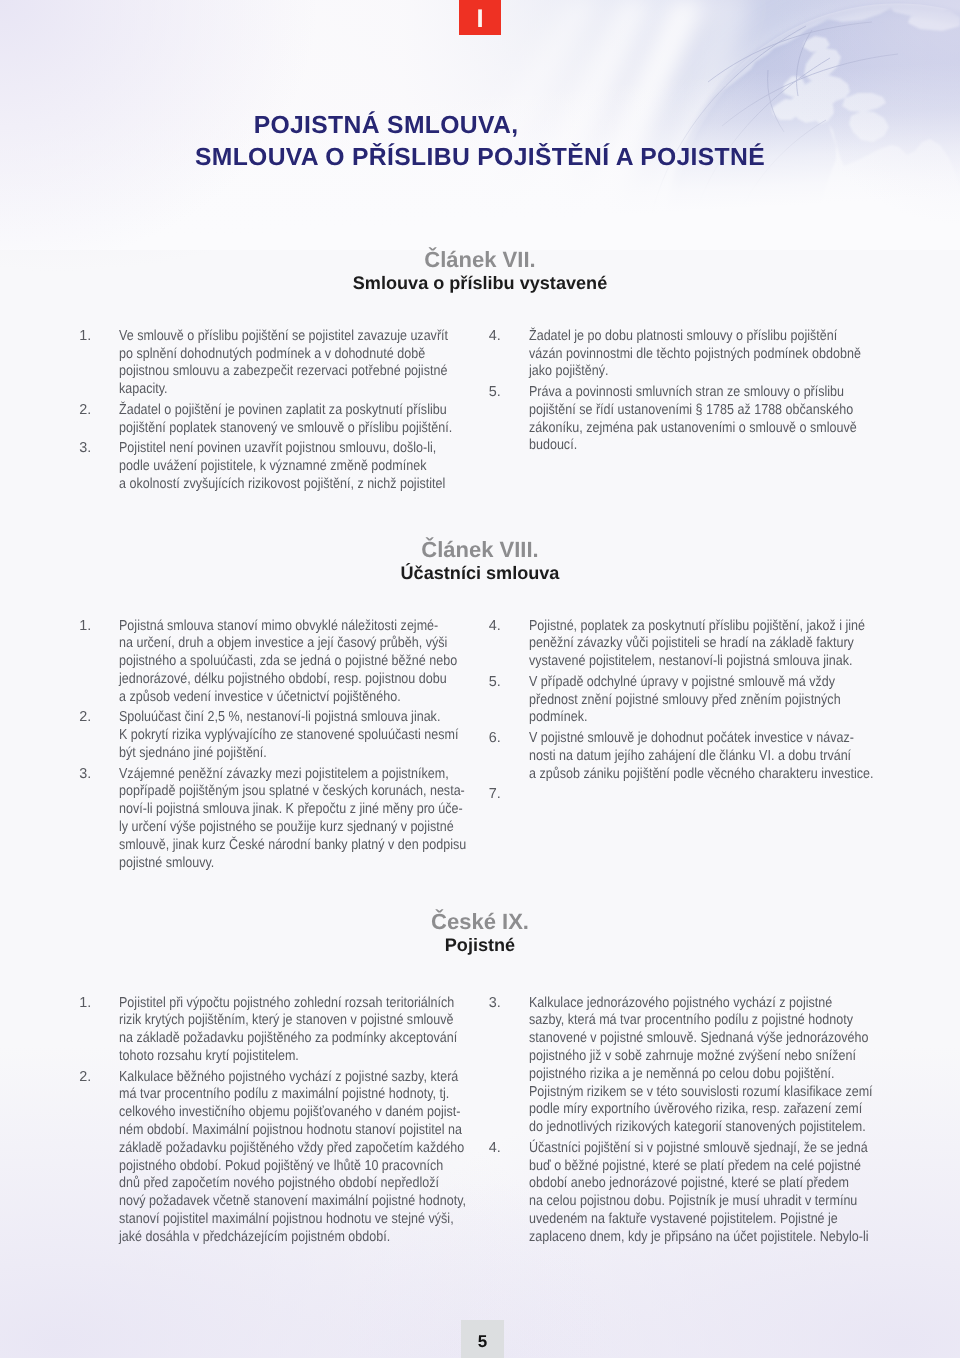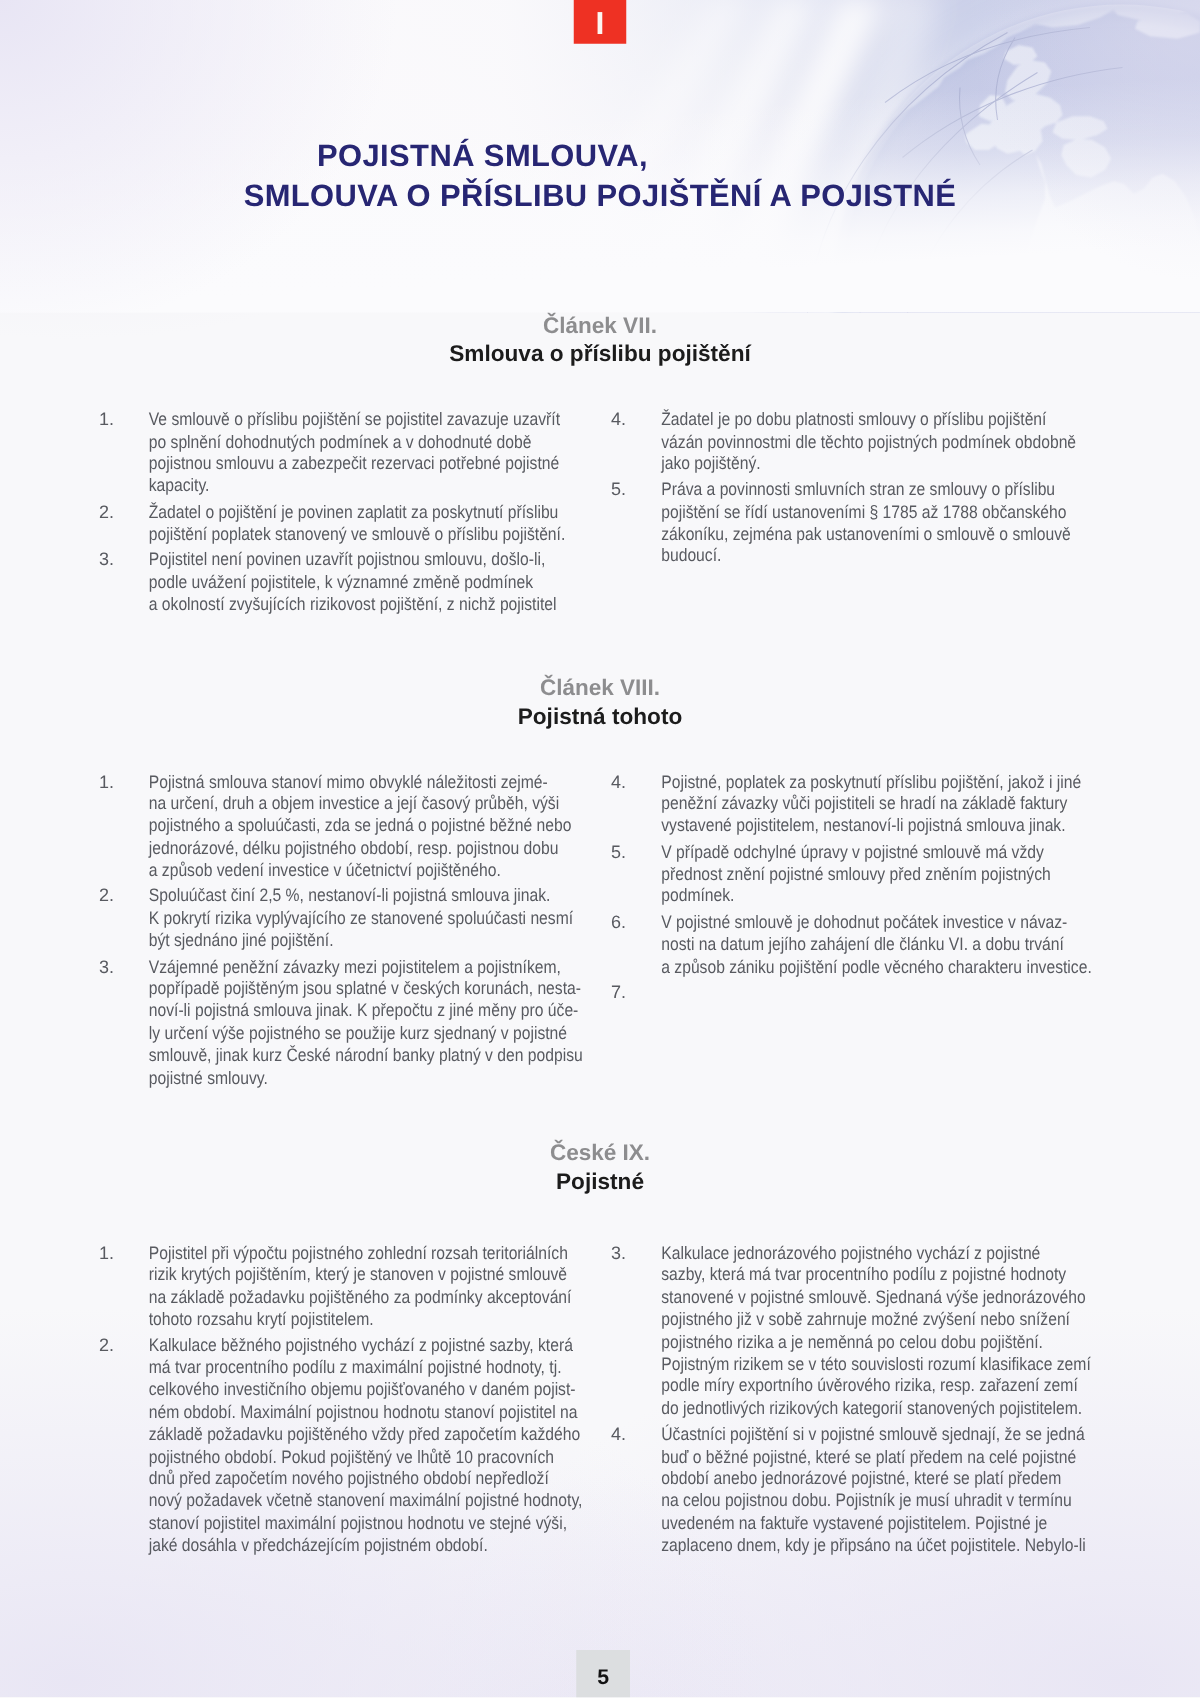--- a/index.html
+++ b/index.html
@@ -34,21 +34,21 @@
   #redbox span{position:absolute;left:0;right:0;top:10px;color:#fcf6f2;font-weight:bold;
      font-size:25.5px;text-align:center;line-height:25.5px;}
 
   #titlewrap{position:absolute;left:0;top:0;width:960px;text-align:center;z-index:5;}
   .ttl{color:#272673;font-weight:bold;letter-spacing:0.35px;font-size:24.7px;white-space:nowrap;}
   #ttl1{position:absolute;left:0;width:772px;top:112px;}
   #ttl2{position:absolute;left:0;width:960px;top:143.5px;text-align:center;}
 
   
   .arthead{position:absolute;left:0;width:960px;text-align:center;z-index:5;}
-  .art-num{color:#8d8d8f;font-weight:bold;font-size:18px;line-height:20px;white-space:nowrap;}
+  .art-num{color:#8d8d8f;font-weight:bold;font-size:22px;line-height:20px;white-space:nowrap;}
   .art-name{color:#1c1c1c;font-weight:bold;font-size:18.1px;line-height:22px;white-space:nowrap;}
 
   
   .col{position:absolute;z-index:4;}
   .item{position:relative;display:block;}
   .item .n{position:absolute;left:0;top:0;width:36px;text-align:left;display:block;}
   .item .t{display:block;margin-left:40.3px;}
   .ln{display:block;white-space:pre;transform:scaleX(var(--sx,0.8715));transform-origin:0 50%;}
   .body-txt{color:#585a60;font-size:14.4px;line-height:17.78px;}
 
@@ -211,21 +211,21 @@
     <span>I</span>
   </div>
 
   <div id="titlewrap">
     <div id="ttl1" class="ttl">POJISTNÁ SMLOUVA,</div>
     <div id="ttl2" class="ttl">SMLOUVA O PŘÍSLIBU POJIŠTĚNÍ A POJISTNÉ</div>
   </div>
 
   <div id="content">
       <div class="arthead art-num" style="top: 250px;">Článek VII.</div>
-      <div class="arthead art-name" style="top: 271.5px;">Smlouva o příslibu pojištění</div>
+      <div class="arthead art-name" style="top: 271.5px;">Smlouva o příslibu vystavené</div>
       <div class="col body-txt" style="left: 79.2px; top: 327.8px; width: 400px;">
         <div class="item" style="margin-bottom: 2.9px;">
           <span class="n">1.</span>
           <span class="t">
             <span class="ln">Ve smlouvě o příslibu pojištění se pojistitel zavazuje uzavřít</span>
             <span class="ln">po splnění dohodnutých podmínek a v dohodnuté době</span>
             <span class="ln">pojistnou smlouvu a zabezpečit rezervaci potřebné pojistné</span>
             <span class="ln">kapacity.</span>
           </span>
         </div>
@@ -258,21 +258,21 @@
           <span class="n">5.</span>
           <span class="t">
             <span class="ln">Práva a povinnosti smluvních stran ze smlouvy o příslibu</span>
             <span class="ln">pojištění se řídí ustanoveními § 1785 až 1788 občanského</span>
             <span class="ln">zákoníku, zejména pak ustanoveními o smlouvě o smlouvě</span>
             <span class="ln">budoucí.</span>
           </span>
         </div>
       </div>
       <div class="arthead art-num" style="top: 540px;">Článek VIII.</div>
-      <div class="arthead art-name" style="top: 561.5px;">Pojistná tohoto</div>
+      <div class="arthead art-name" style="top: 561.5px;">Účastníci smlouva</div>
       <div class="col body-txt" style="left: 79.2px; top: 617.6px; width: 400px;">
         <div class="item" style="margin-bottom: 2.9px;">
           <span class="n">1.</span>
           <span class="t">
             <span class="ln">Pojistná smlouva stanoví mimo obvyklé náležitosti zejmé-</span>
             <span class="ln">na určení, druh a objem investice a její časový průběh, výši</span>
             <span class="ln">pojistného a spoluúčasti, zda se jedná o pojistné běžné nebo</span>
             <span class="ln">jednorázové, délku pojistného období, resp. pojistnou dobu</span>
             <span class="ln">a způsob vedení investice v účetnictví pojištěného.</span>
           </span>

